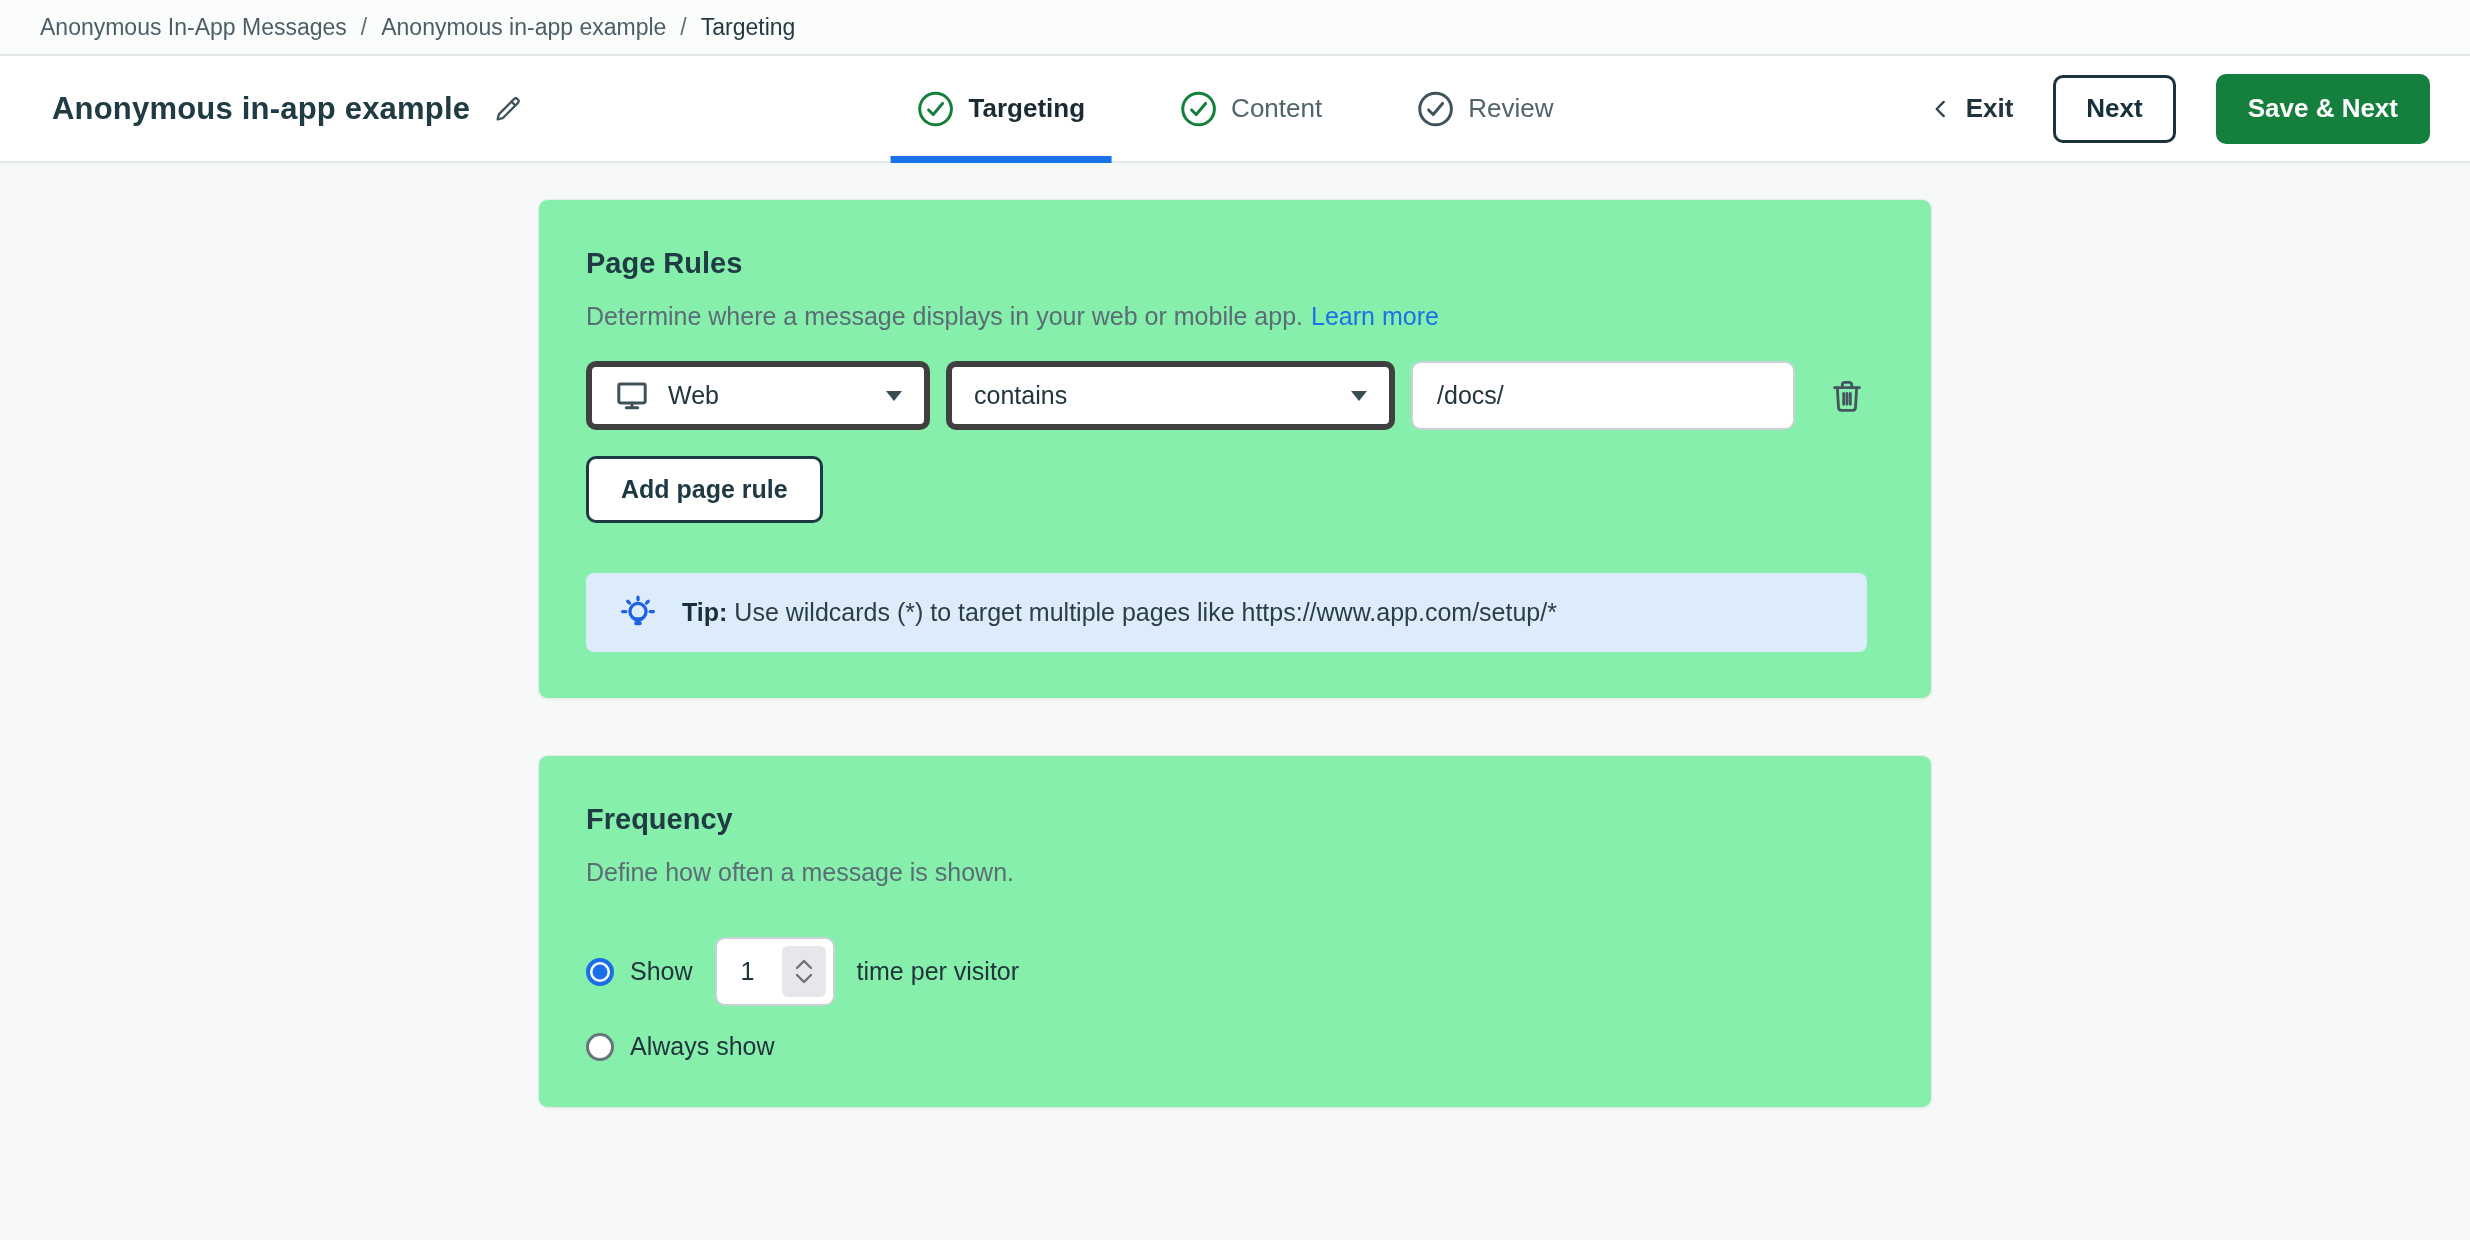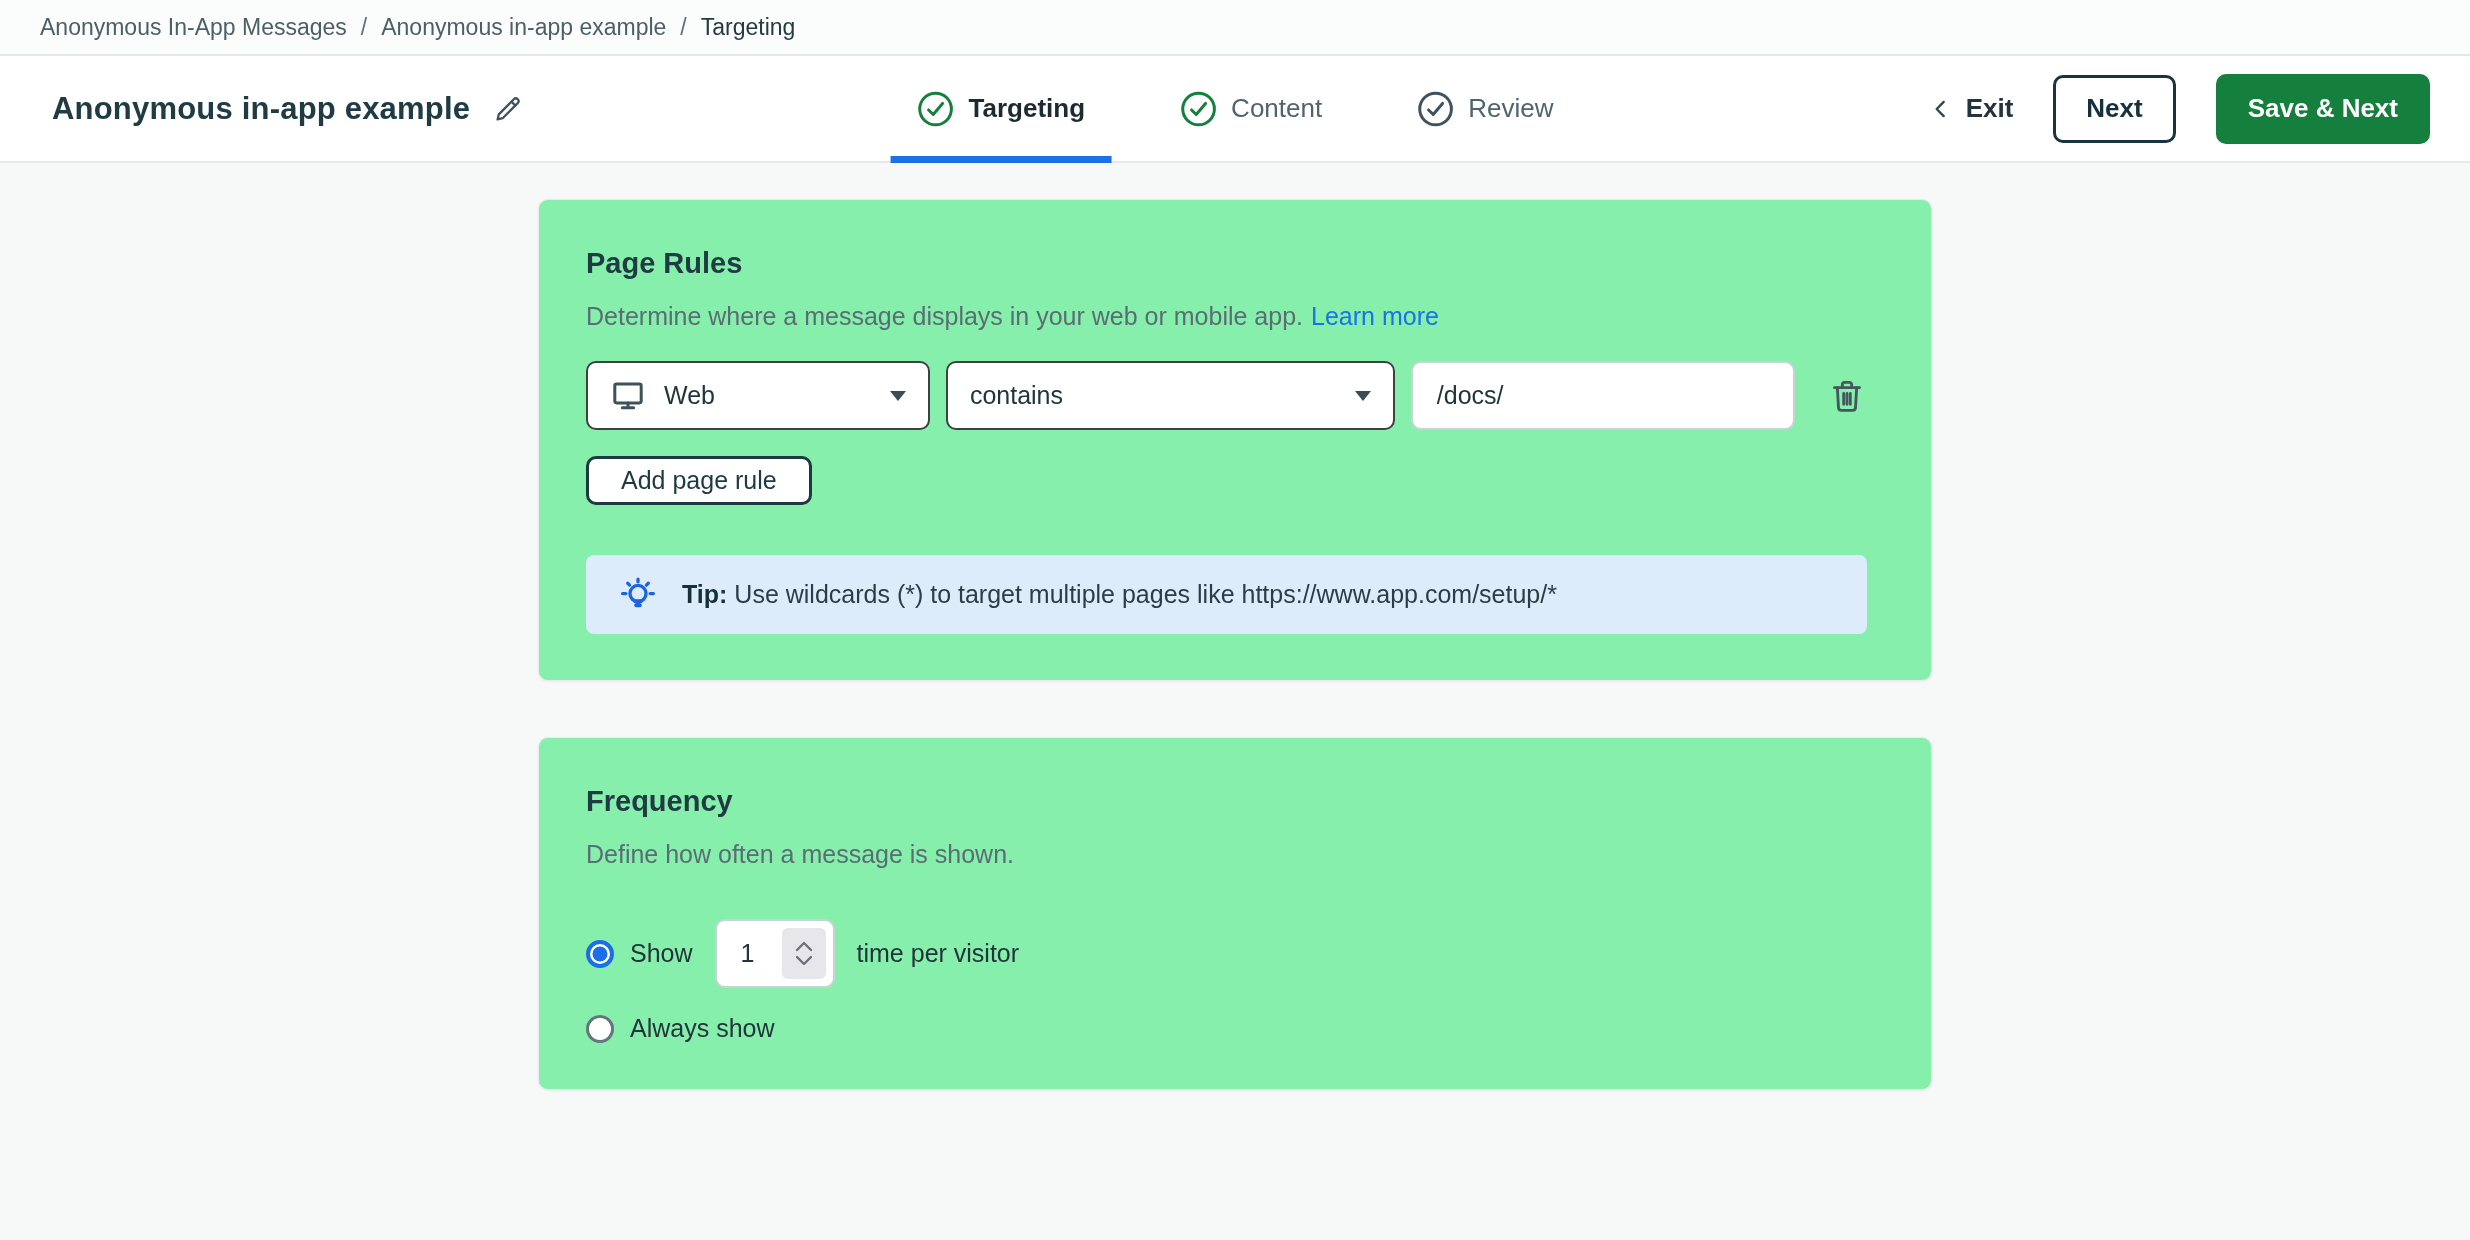--- a/index.html
+++ b/index.html
@@ -63,42 +63,42 @@
   }
   .card + .card { margin-top:56px; }
   .card h2 { font-size:29px; font-weight:700; color:#203b44; }
   .desc { margin-top:22px; font-size:25px; color:#5a6d74; }
   .link-inline { color:#1b72e8; font-weight:400; text-decoration:none; cursor:pointer; margin-left:8px; }
 
   .intro { margin-top:56px; font-size:25px; color:#33464e; }
 
   .rule-row { margin-top:30px; display:flex; align-items:center; }
   .select {
-    height:69px; border:2px solid #404040; border-radius:10px; background:#fff;
+    height:69px; border:6px solid #404040; border-radius:10px; background:#fff;
     display:flex; align-items:center; padding:0 22px; cursor:pointer;
   }
   .select.platform { width:358px; }
   .select.operator { width:468px; margin-left:16px; }
   .sel-label { font-size:25px; color:#22343c; margin-left:18px; }
   .select.operator .sel-label { margin-left:0; }
   .caret {
     margin-left:auto; width:0; height:0;
     border-left:8px solid transparent; border-right:8px solid transparent;
     border-top:10px solid #3a4d55;
   }
   .rule-input {
     width:400px; height:69px; margin-left:16px; border:2px solid #c9d3d7; border-radius:10px;
     font-family:inherit; font-size:25px; color:#22343c; padding:0 24px; background:#fff;
   }
   .trash { background:none; border:none; margin-left:32px; cursor:pointer; padding:0; }
 
   .btn-add {
-    margin-top:26px; height:49px; padding:0 32px;
+    margin-top:26px; height:67px; padding:0 32px;
     background:#fff; border:3px solid #1d3942; border-radius:10px;
-    font-family:inherit; font-size:25px; font-weight:400; color:#1d3942; cursor:pointer;
+    font-family:inherit; font-size:25px; font-weight:700; color:#1d3942; cursor:pointer;
   }
 
   .tip {
     margin-top:50px; height:79px; background:#ddecfa; border-radius:8px;
     display:flex; align-items:center; gap:22px; padding:0 30px;
   }
   .tip p { font-size:25px; color:#2a3e46; }
   .tip strong { color:#16303a; font-weight:700;margin-top:10px; }
 
   

